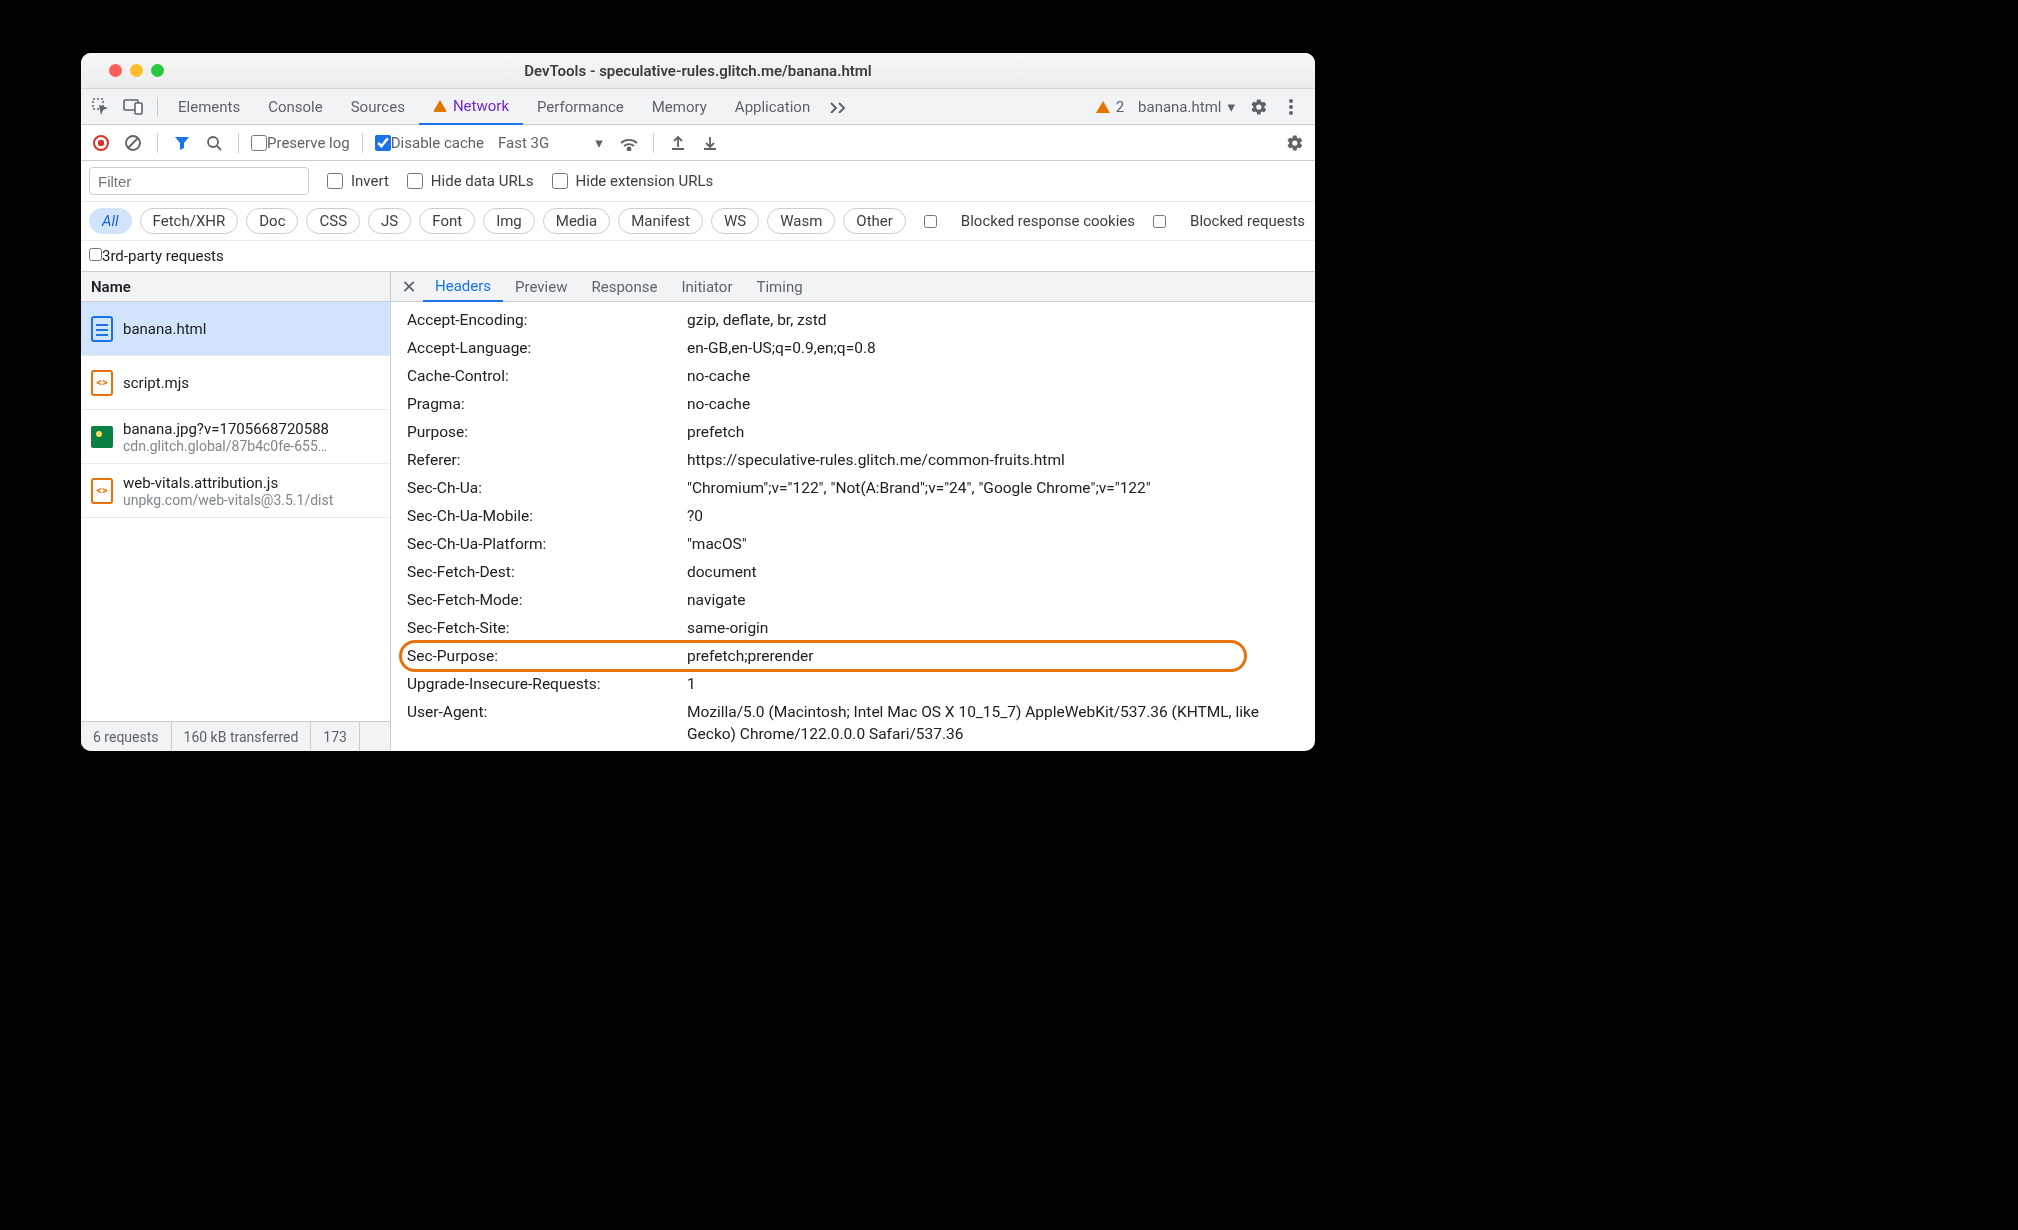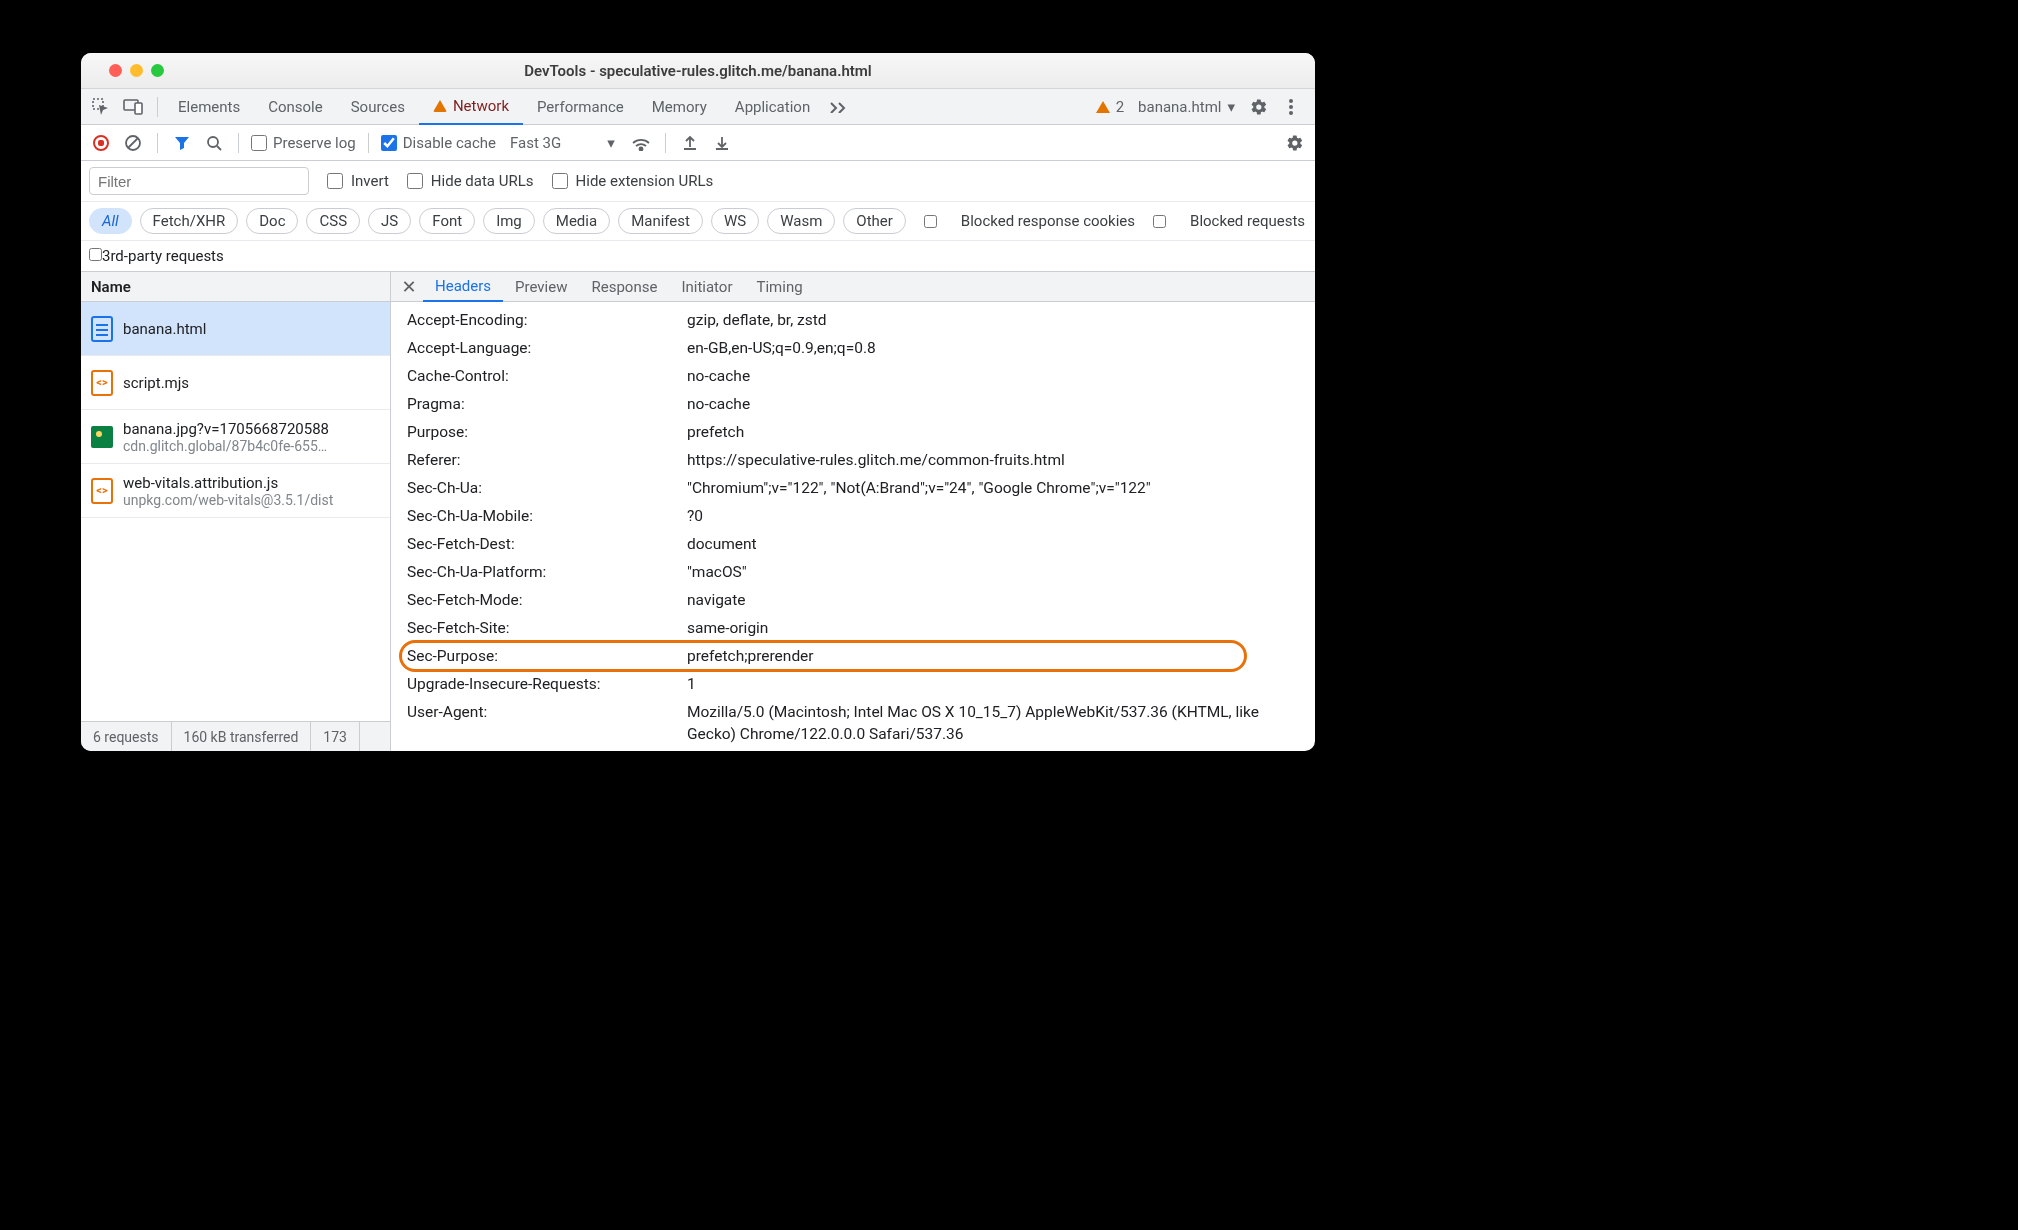--- a/index.html
+++ b/index.html
@@ -45,42 +45,42 @@
     background: #f1f3f4;
     border-bottom: 1px solid #cacdd1;
     display: flex;
     align-items: center;
     padding: 0 6px;
     font-size: 15px;
     color: #5f6368;
   }
   .tabbar .icon-btn { width: 28px; height: 28px; display:flex; align-items:center; justify-content:center; margin-right:4px; color:#5f6368; cursor:pointer; }
   .tabbar .tab { padding: 0 14px; height: 36px; display:flex; align-items:center; cursor:pointer; }
-  .tabbar .tab.active { color:#7f1d1d; border-bottom:2px solid #1a73e8; }
+  .tabbar .tab.active { color:#6d28d9; border-bottom:2px solid #1a73e8; }
   .tabbar .tab.warn::before { content:""; display:inline-block; width:0;height:0;border-left:7px solid transparent;border-right:7px solid transparent;border-bottom:12px solid #e37400; margin-right:6px; border-radius:2px;}
   .tabbar .spacer { flex:1; }
   .tabbar .warncount { display:flex; align-items:center; gap:6px; color:#5f6368; margin-right:14px;}
   .tabbar .warncount .tri { width:0;height:0;border-left:7px solid transparent;border-right:7px solid transparent;border-bottom:12px solid #e37400;}
   .tabbar .context { display:flex; align-items:center; gap:6px; margin-right:10px; cursor:pointer;}
   .toolbar {
     height: 36px;
     background:#fff;
     border-bottom:1px solid #cacdd1;
     display:flex;
     align-items:center;
     padding:0 8px;
     gap:8px;
     color:#5f6368;
     font-size:15px;
   }
   .toolbar .rec { width:16px;height:16px;border:2px solid #d93025;border-radius:50%; position:relative;}
   .toolbar .rec::after{content:"";position:absolute;inset:3px;background:#d93025;border-radius:2px;}
   .toolbar .sep { width:1px;height:20px;background:#cacdd1; margin:0 4px;}
   .toolbar .ib { width:24px;height:24px;display:flex;align-items:center;justify-content:center;cursor:pointer;}
-  .toolbar .cbwrap{display:flex;align-items:center;gap:6px;}
+  .toolbar .cbwrap{display:flex;align-items:center;}
   .toolbar input[type=checkbox]{width:16px;height:16px;accent-color:#1a73e8;}
   .toolbar .throttle{display:flex;align-items:center;gap:6px;padding:0 6px;cursor:pointer;}
   .filterbar {
     background:#fff;
     border-bottom:1px solid #e8eaed;
     padding:6px 8px;
     display:flex;
     align-items:center;
     gap:18px;
     font-size:15px;
@@ -380,26 +380,26 @@
           </div>
           <div class="hrow">
             <div class="hk">Sec-Ch-Ua:</div>
             <div class="hv">"Chromium";v="122", "Not(A:Brand";v="24", "Google Chrome";v="122"</div>
           </div>
           <div class="hrow">
             <div class="hk">Sec-Ch-Ua-Mobile:</div>
             <div class="hv">?0</div>
           </div>
           <div class="hrow">
+            <div class="hk">Sec-Ch-Ua-Platform:</div>
+            <div class="hv">"macOS"</div>
+          </div>
+          <div class="hrow">
             <div class="hk">Sec-Fetch-Dest:</div>
             <div class="hv">document</div>
-          </div>
-          <div class="hrow">
-            <div class="hk">Sec-Ch-Ua-Platform:</div>
-            <div class="hv">"macOS"</div>
           </div>
           <div class="hrow">
             <div class="hk">Sec-Fetch-Mode:</div>
             <div class="hv">navigate</div>
           </div>
           <div class="hrow">
             <div class="hk">Sec-Fetch-Site:</div>
             <div class="hv">same-origin</div>
           </div>
           <div class="hrow hl">

